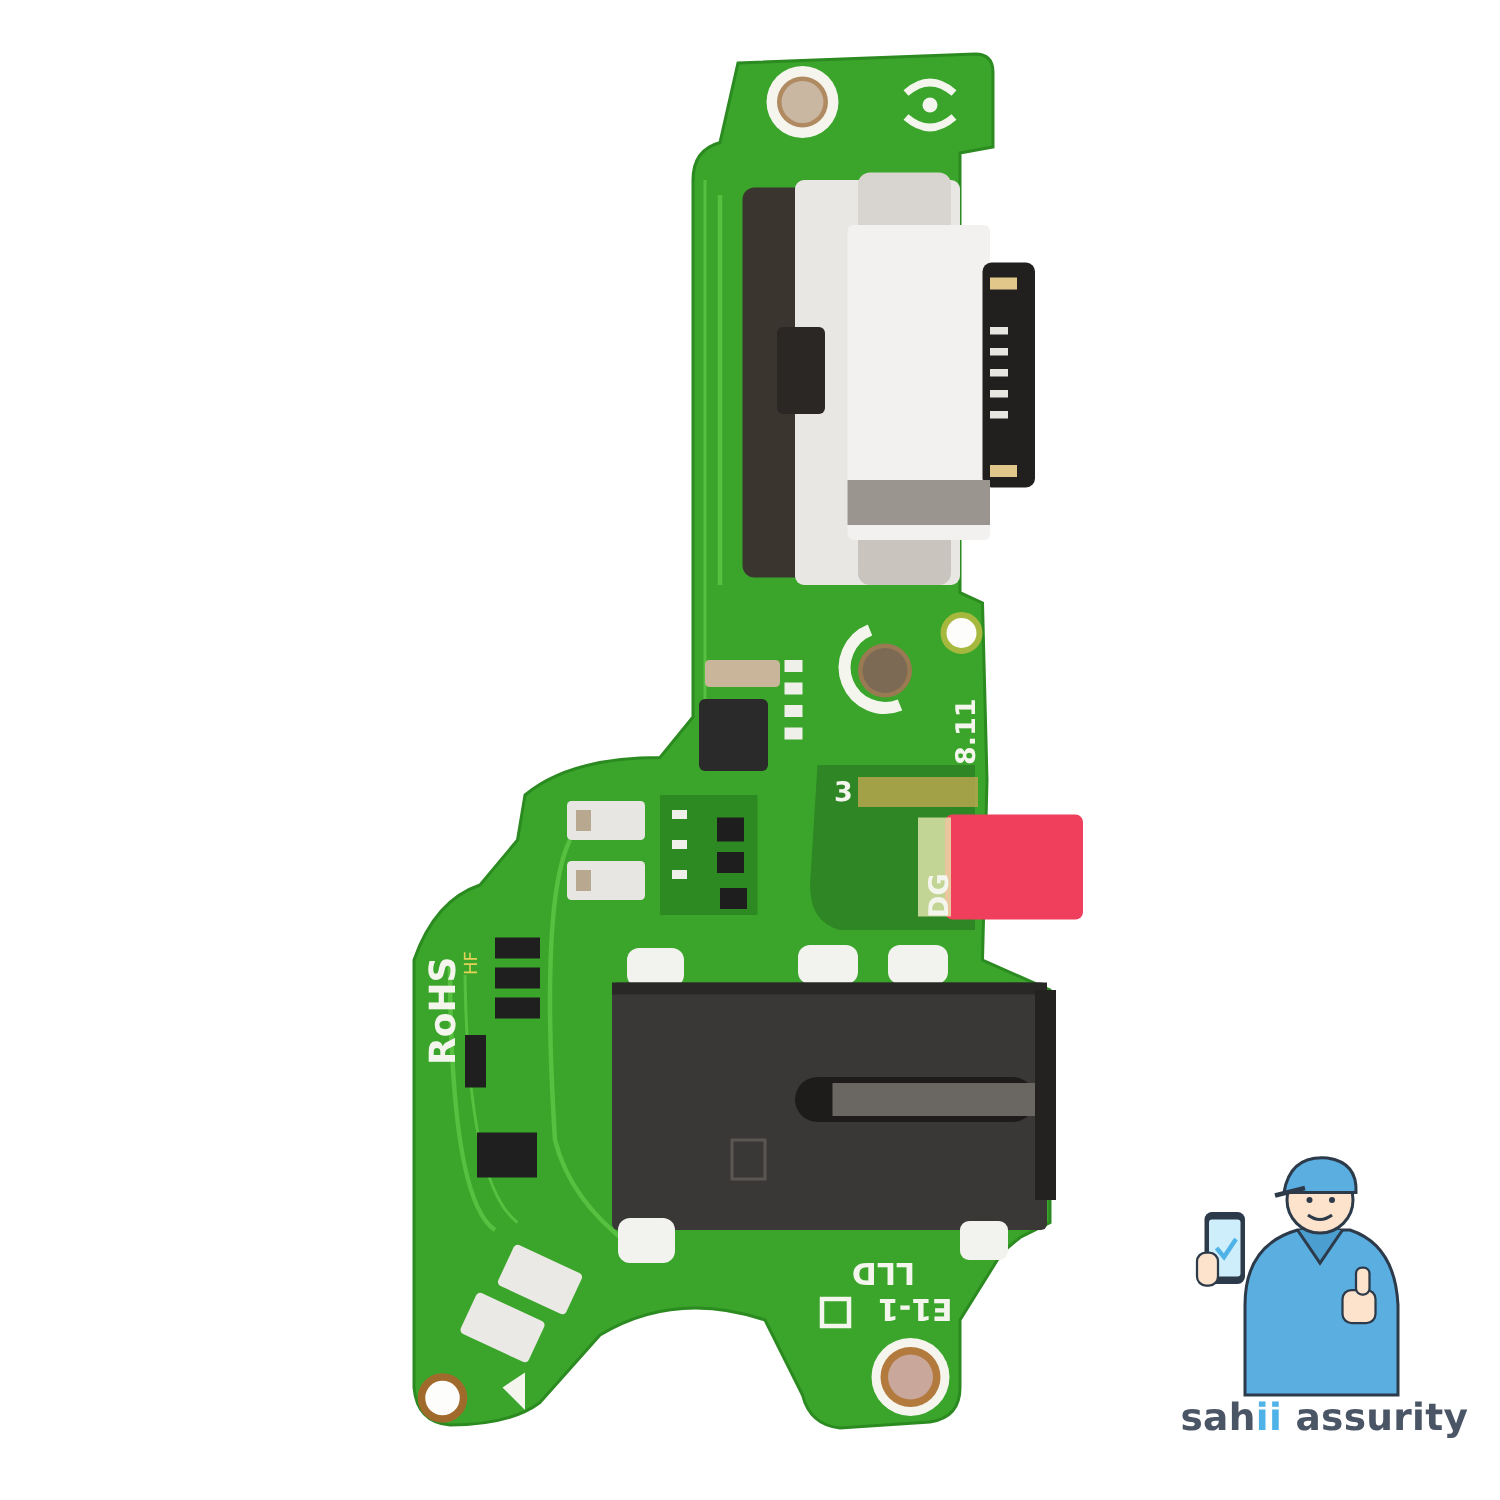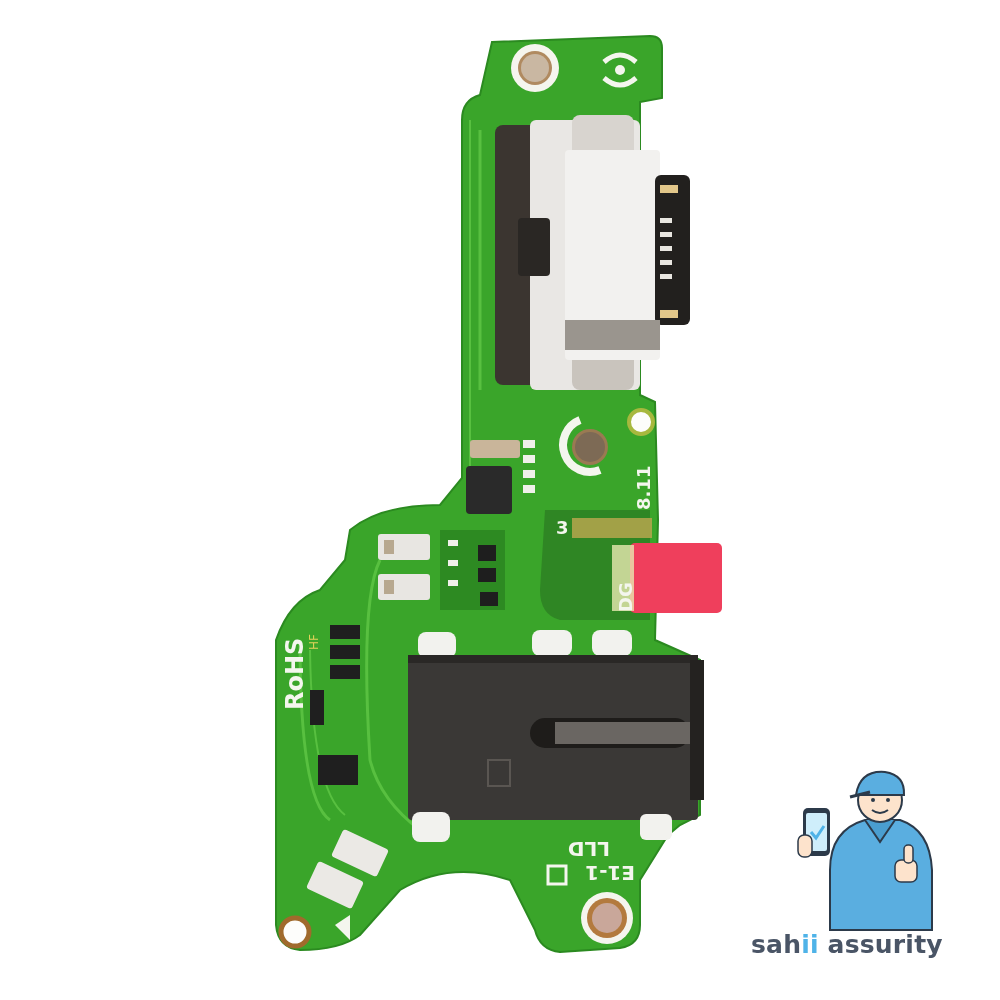--- a/index.html
+++ b/index.html
@@ -1,19 +1,19 @@
 <!DOCTYPE html>
 <html><head>
 <meta charset="utf-8">
 <style>
   html, body { margin:0; padding:0; background:#ffffff; }
   body { width:1000px; height:1000px; position:relative; overflow:hidden; font-family:"DejaVu Sans", sans-serif; }
   .stage { position:absolute; left:0; top:0; width:1000px; height:1000px; }
   .silk { font-family:"DejaVu Sans", sans-serif; font-weight:bold; fill:#f4f6ee; }
-  .brand { position:absolute; left:751px; top:930px; font-family:"DejaVu Sans", sans-serif; font-weight:bold; font-size:25px; color:#4a5566; letter-spacing:0.2px; }
+  .brand { position:absolute; left:787px; top:930px; font-family:"DejaVu Sans", sans-serif; font-weight:bold; font-size:25px; color:#4a5566; letter-spacing:0.2px; }
   .brand .hl { color:#4fb3e8; }
 </style>
 </head>
 <body>
 
 <div class="stage">
 <svg width="1000" height="1000" viewBox="0 0 1000 1000" xmlns="http://www.w3.org/2000/svg">
 
   <g>
     <path d="M 492 42 L 650 36 Q 662 36 662 48 L 662 98 L 640 102 L 640 395 L 655 402 L 658 520 L 655 640 L 700 660 L 700 815 L 680 825 L 668 835 L 640 880 L 640 925 Q 640 945 620 948 L 560 952 Q 540 950 535 930 L 510 880 Q 450 860 400 890 L 360 935 Q 340 950 300 950 Q 278 948 276 925 L 276 640 Q 290 600 320 590 L 345 560 L 350 530 Q 380 505 440 505 L 462 478 L 462 120 Q 462 100 480 95 L 492 42 Z" fill="#3aa52a" stroke="#2b8a20" stroke-width="2"></path>

